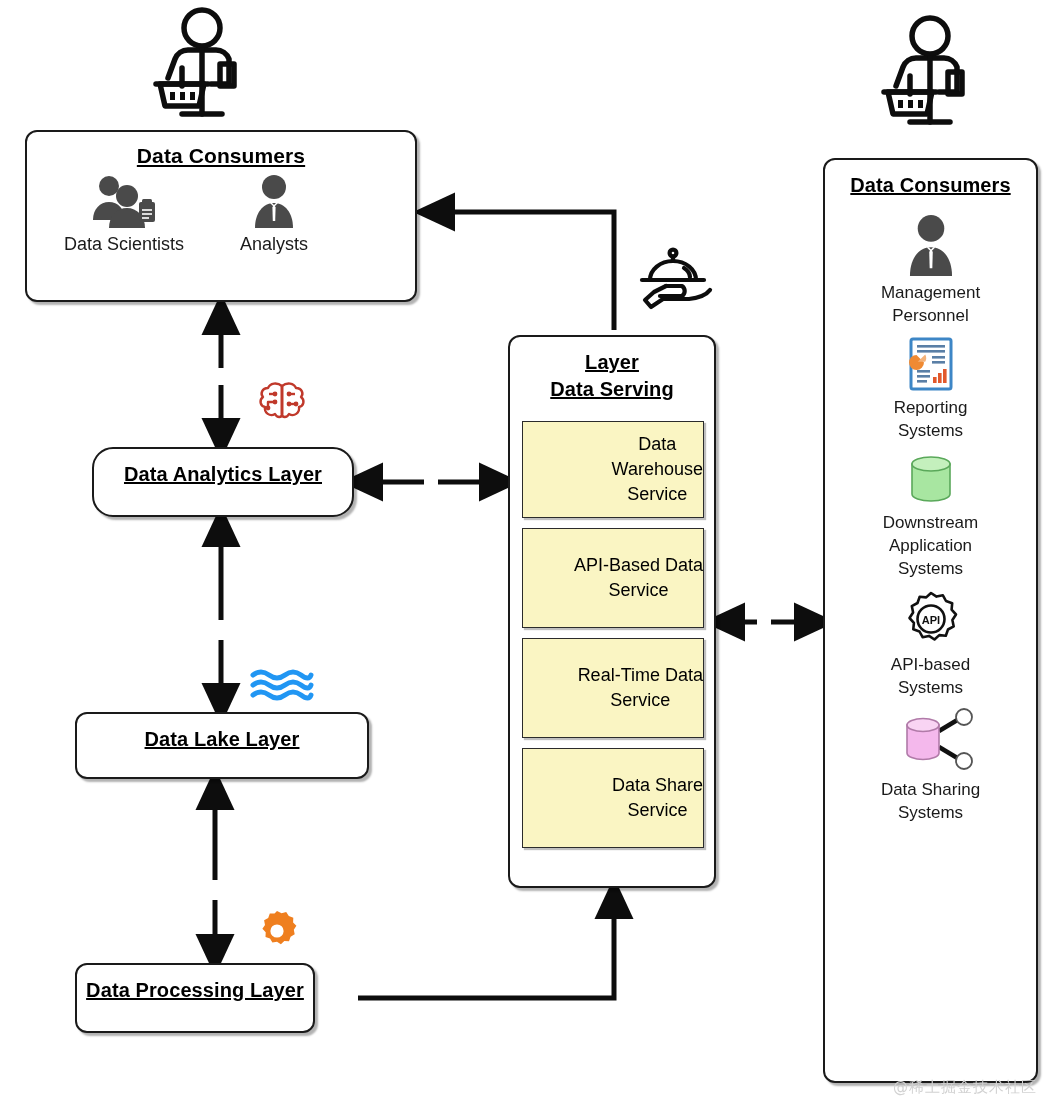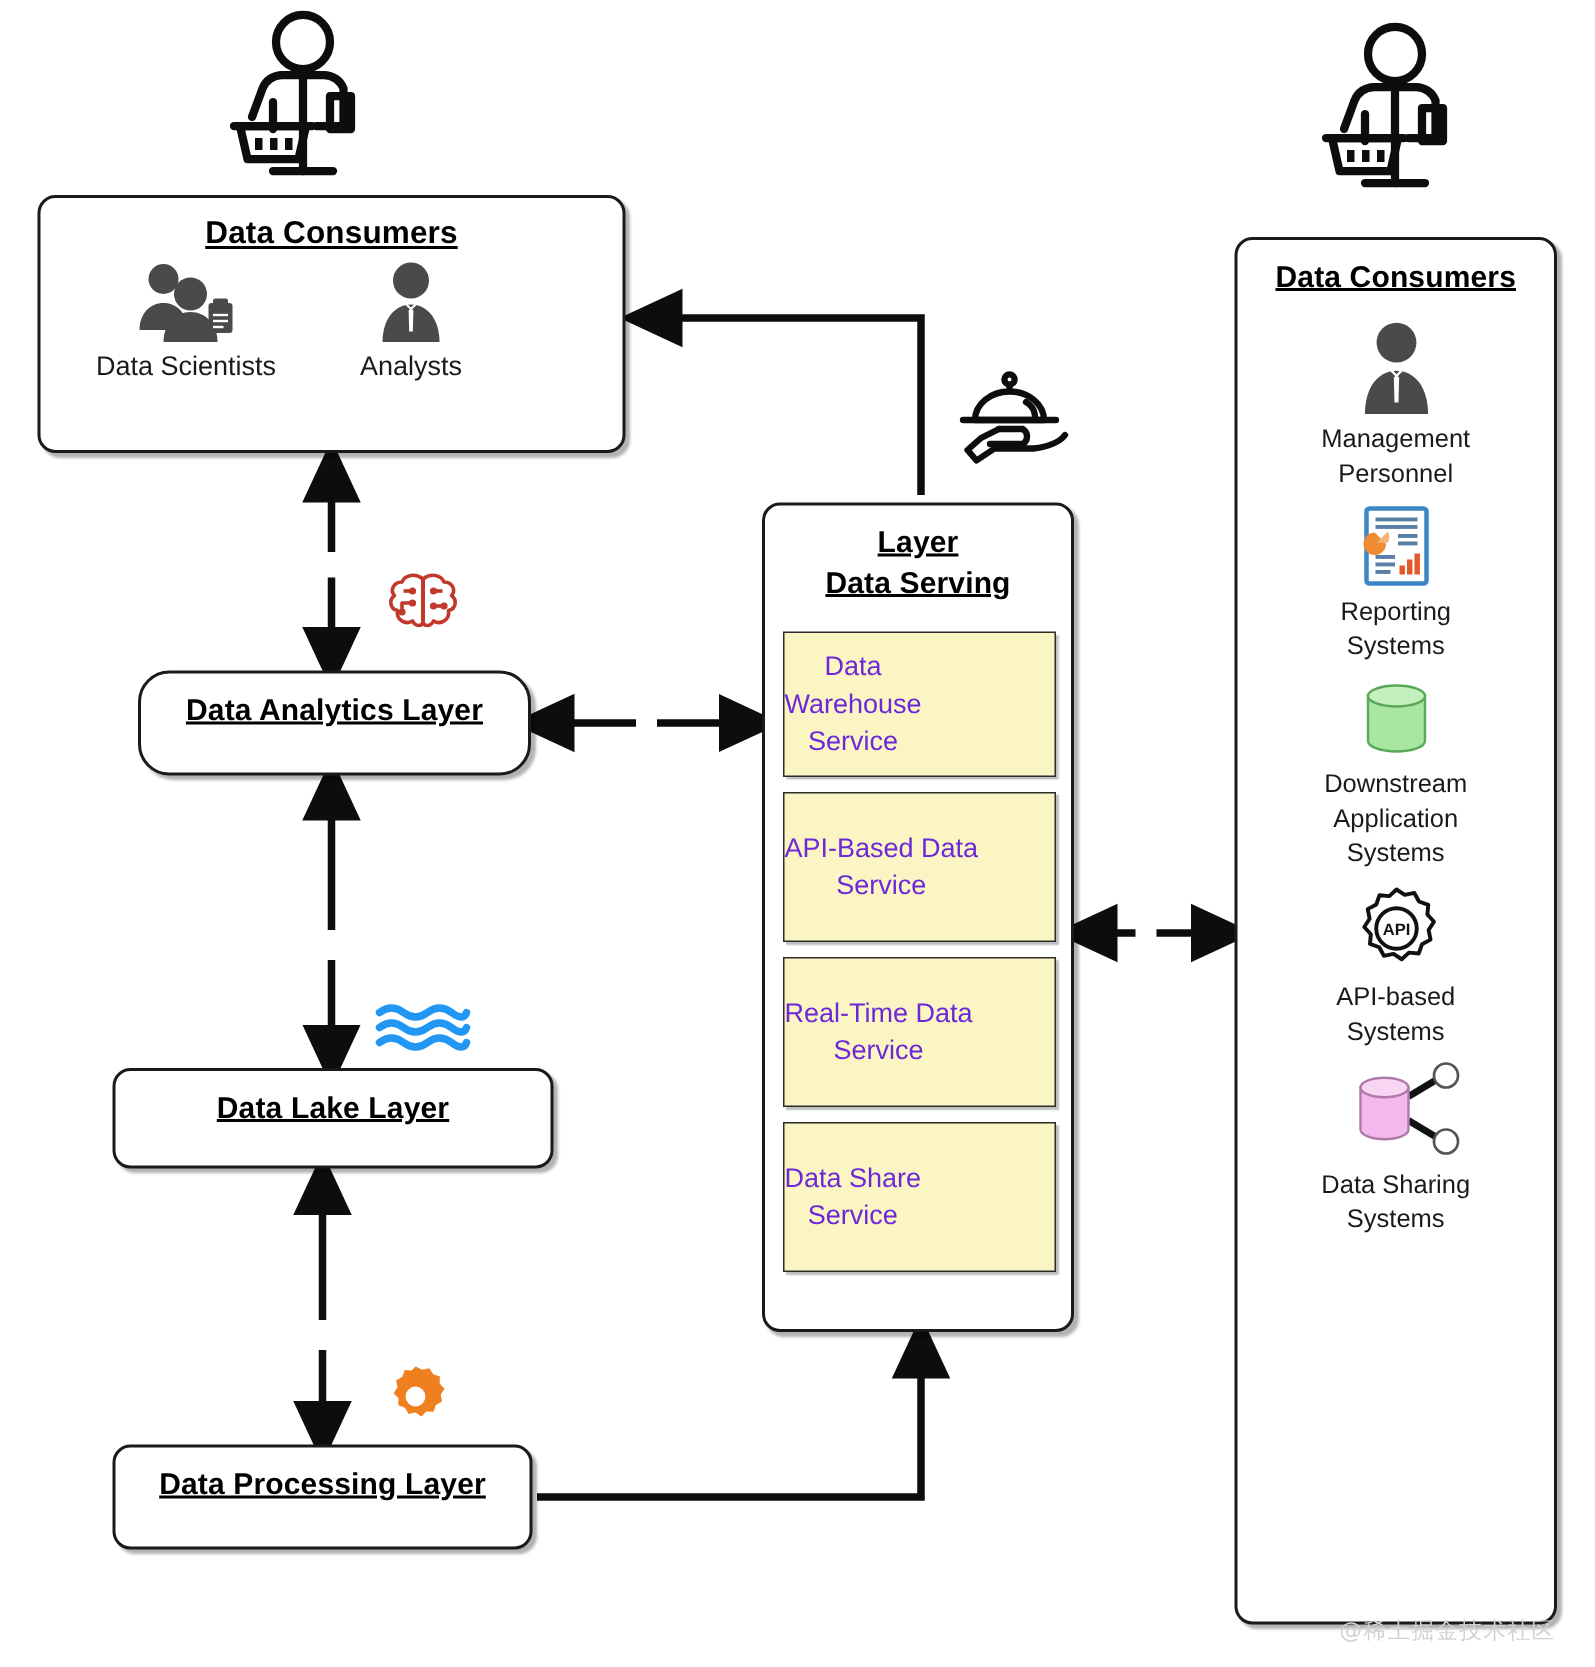--- a/index.html
+++ b/index.html
@@ -20,29 +20,29 @@
   #consumers-left .box-title{font-size:21px;margin-top:12px;}
   .consumer-row{display:flex;justify-content:flex-start;align-items:flex-end;
                 margin-top:6px;padding:0 22px;}
   .consumer-cell{display:flex;flex-direction:column;align-items:center;width:150px;}
   .consumer-cell .clabel{font-size:18px;margin-top:6px;color:#1a1a1a;}
 
   
   .layer-box .box-title{font-size:20px;margin-top:14px;}
   #analytics-layer{left:92px;top:447px;width:262px;height:70px;border-radius:21px;}
   #lake-layer{left:75px;top:712px;width:294px;height:67px;}
-  #processing-layer{left:75px;top:963px;width:280px;height:70px;}
+  #processing-layer{left:75px;top:963px;width:240px;height:70px;}
 
   
   #serving-layer{left:508px;top:335px;width:208px;height:553px;}
   #serving-layer .box-title{font-size:20px;line-height:27px;margin-top:12px;}
   .svc-list{position:absolute;left:12px;top:84px;width:182px;}
   .svc{background:#faf5c3;border:1.6px solid #2b2b2b;box-sizing:border-box;
-       display:flex;align-items:center;justify-content:flex-start;text-align:center;
-       font-size:18px;line-height:25px;color:#6d28d9;margin-bottom:10px;
+       display:flex;align-items:center;justify-content:flex-end;text-align:center;
+       font-size:18px;line-height:25px;color:#000000;margin-bottom:10px;
        box-shadow:2px 2px 1px rgba(0,0,0,.25);}
   .svc.h3{height:97px;}
   .svc.h2{height:100px;}
 
   
   #consumers-right{left:823px;top:158px;width:215px;height:925px;}
   #consumers-right .box-title{font-size:20px;margin-top:14px;}
   .rc-list{position:absolute;left:0;top:54px;width:100%;}
   .rc-item{display:flex;flex-direction:column;align-items:center;margin-bottom:10px;}
   .rc-label{font-size:17px;line-height:23px;text-align:center;margin-top:5px;color:#1a1a1a;}

